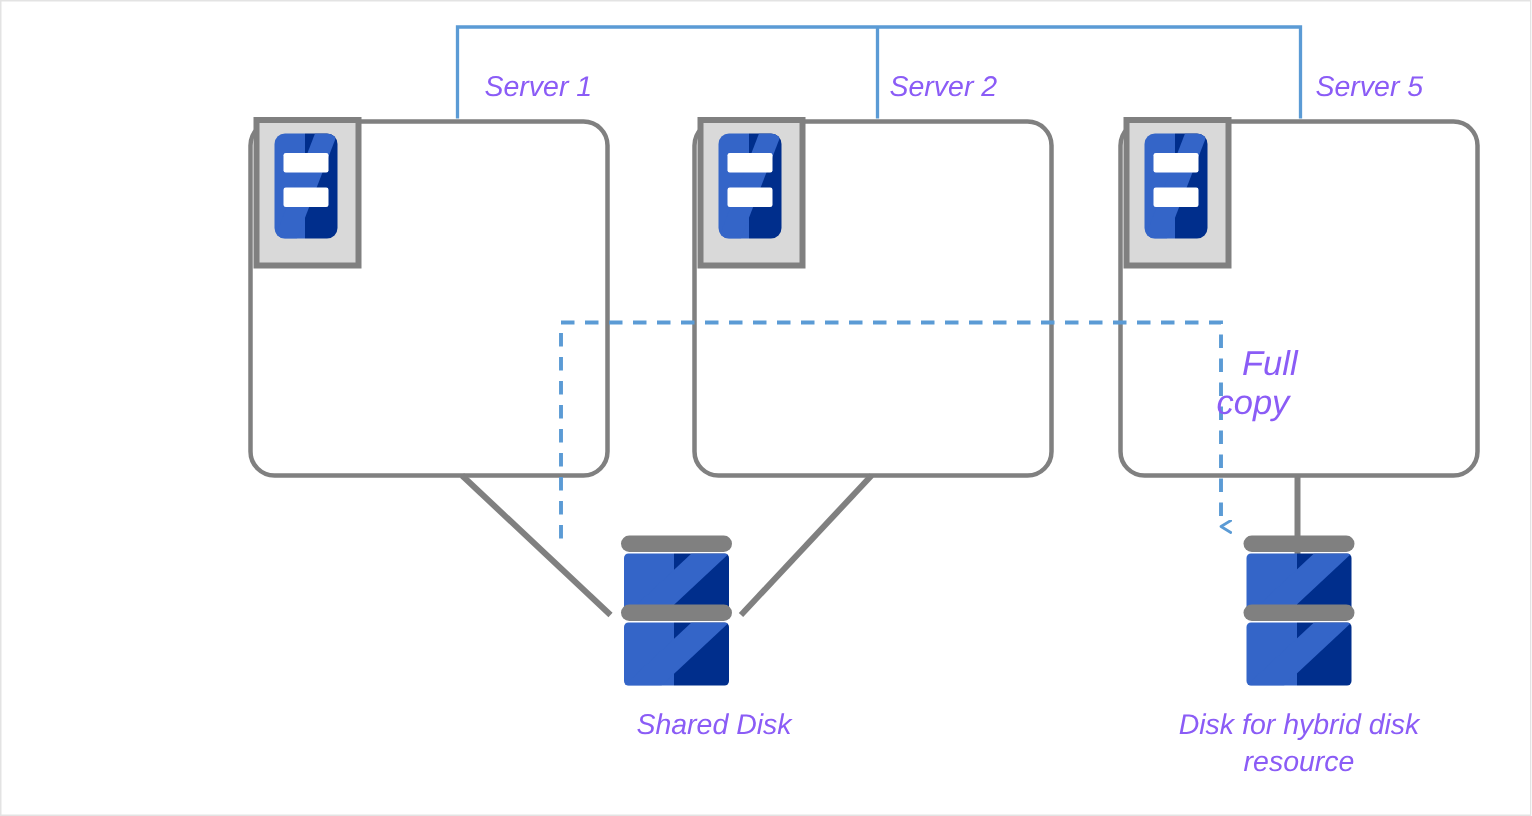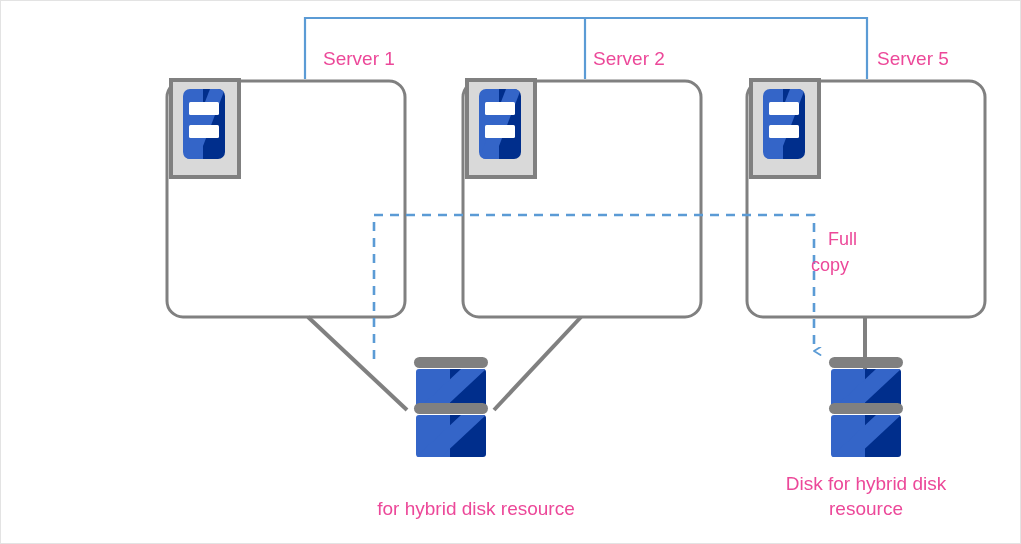--- a/index.html
+++ b/index.html
@@ -22,29 +22,30 @@
   #diagram-svg {
     position: absolute;
     left: 0;
     top: 0;
     width: 1021px;
     height: 544px;
   }
   .lbl {
     position: absolute;
     font-family: "Liberation Sans", sans-serif;
-    color: #ec4899;
+    color: #8b5cf6;
     white-space: pre;
     line-height: 1.28;
+    font-style: italic;
   }
   .server-label {
     font-size: 19px;
   }
   .copy-label {
-    font-size: 18px;
+    font-size: 23px;
     text-align: left;
   }
   .disk-label {
     font-size: 19px;
     text-align: center;
   }
 </style>
 </head>
 <body>
 
@@ -160,20 +161,20 @@
   <div class="lbl server-label" style="left:322px; top:46px;">Server 1</div>
 
   <div class="lbl server-label" style="left:592px; top:46px;">Server 2</div>
 
   <div class="lbl server-label" style="left:876px; top:46px;">Server 5</div>
 
   <div class="lbl copy-label" style="left:827px; top:227px;">Full</div>
 
   <div class="lbl copy-label" style="left:810px; top:253px;">copy</div>
 
+  <div class="lbl disk-label" style="left:300px; top:471px; width:350px;">Shared Disk</div>
 
-  <div class="lbl disk-label" style="left:300px; top:496px; width:350px;">for hybrid disk resource</div>
 
   <div class="lbl disk-label" style="left:745px; top:471px; width:240px;">Disk for hybrid disk</div>
 
   <div class="lbl disk-label" style="left:745px; top:496px; width:240px;">resource</div>
 
 </div>
 
 </body></html>

